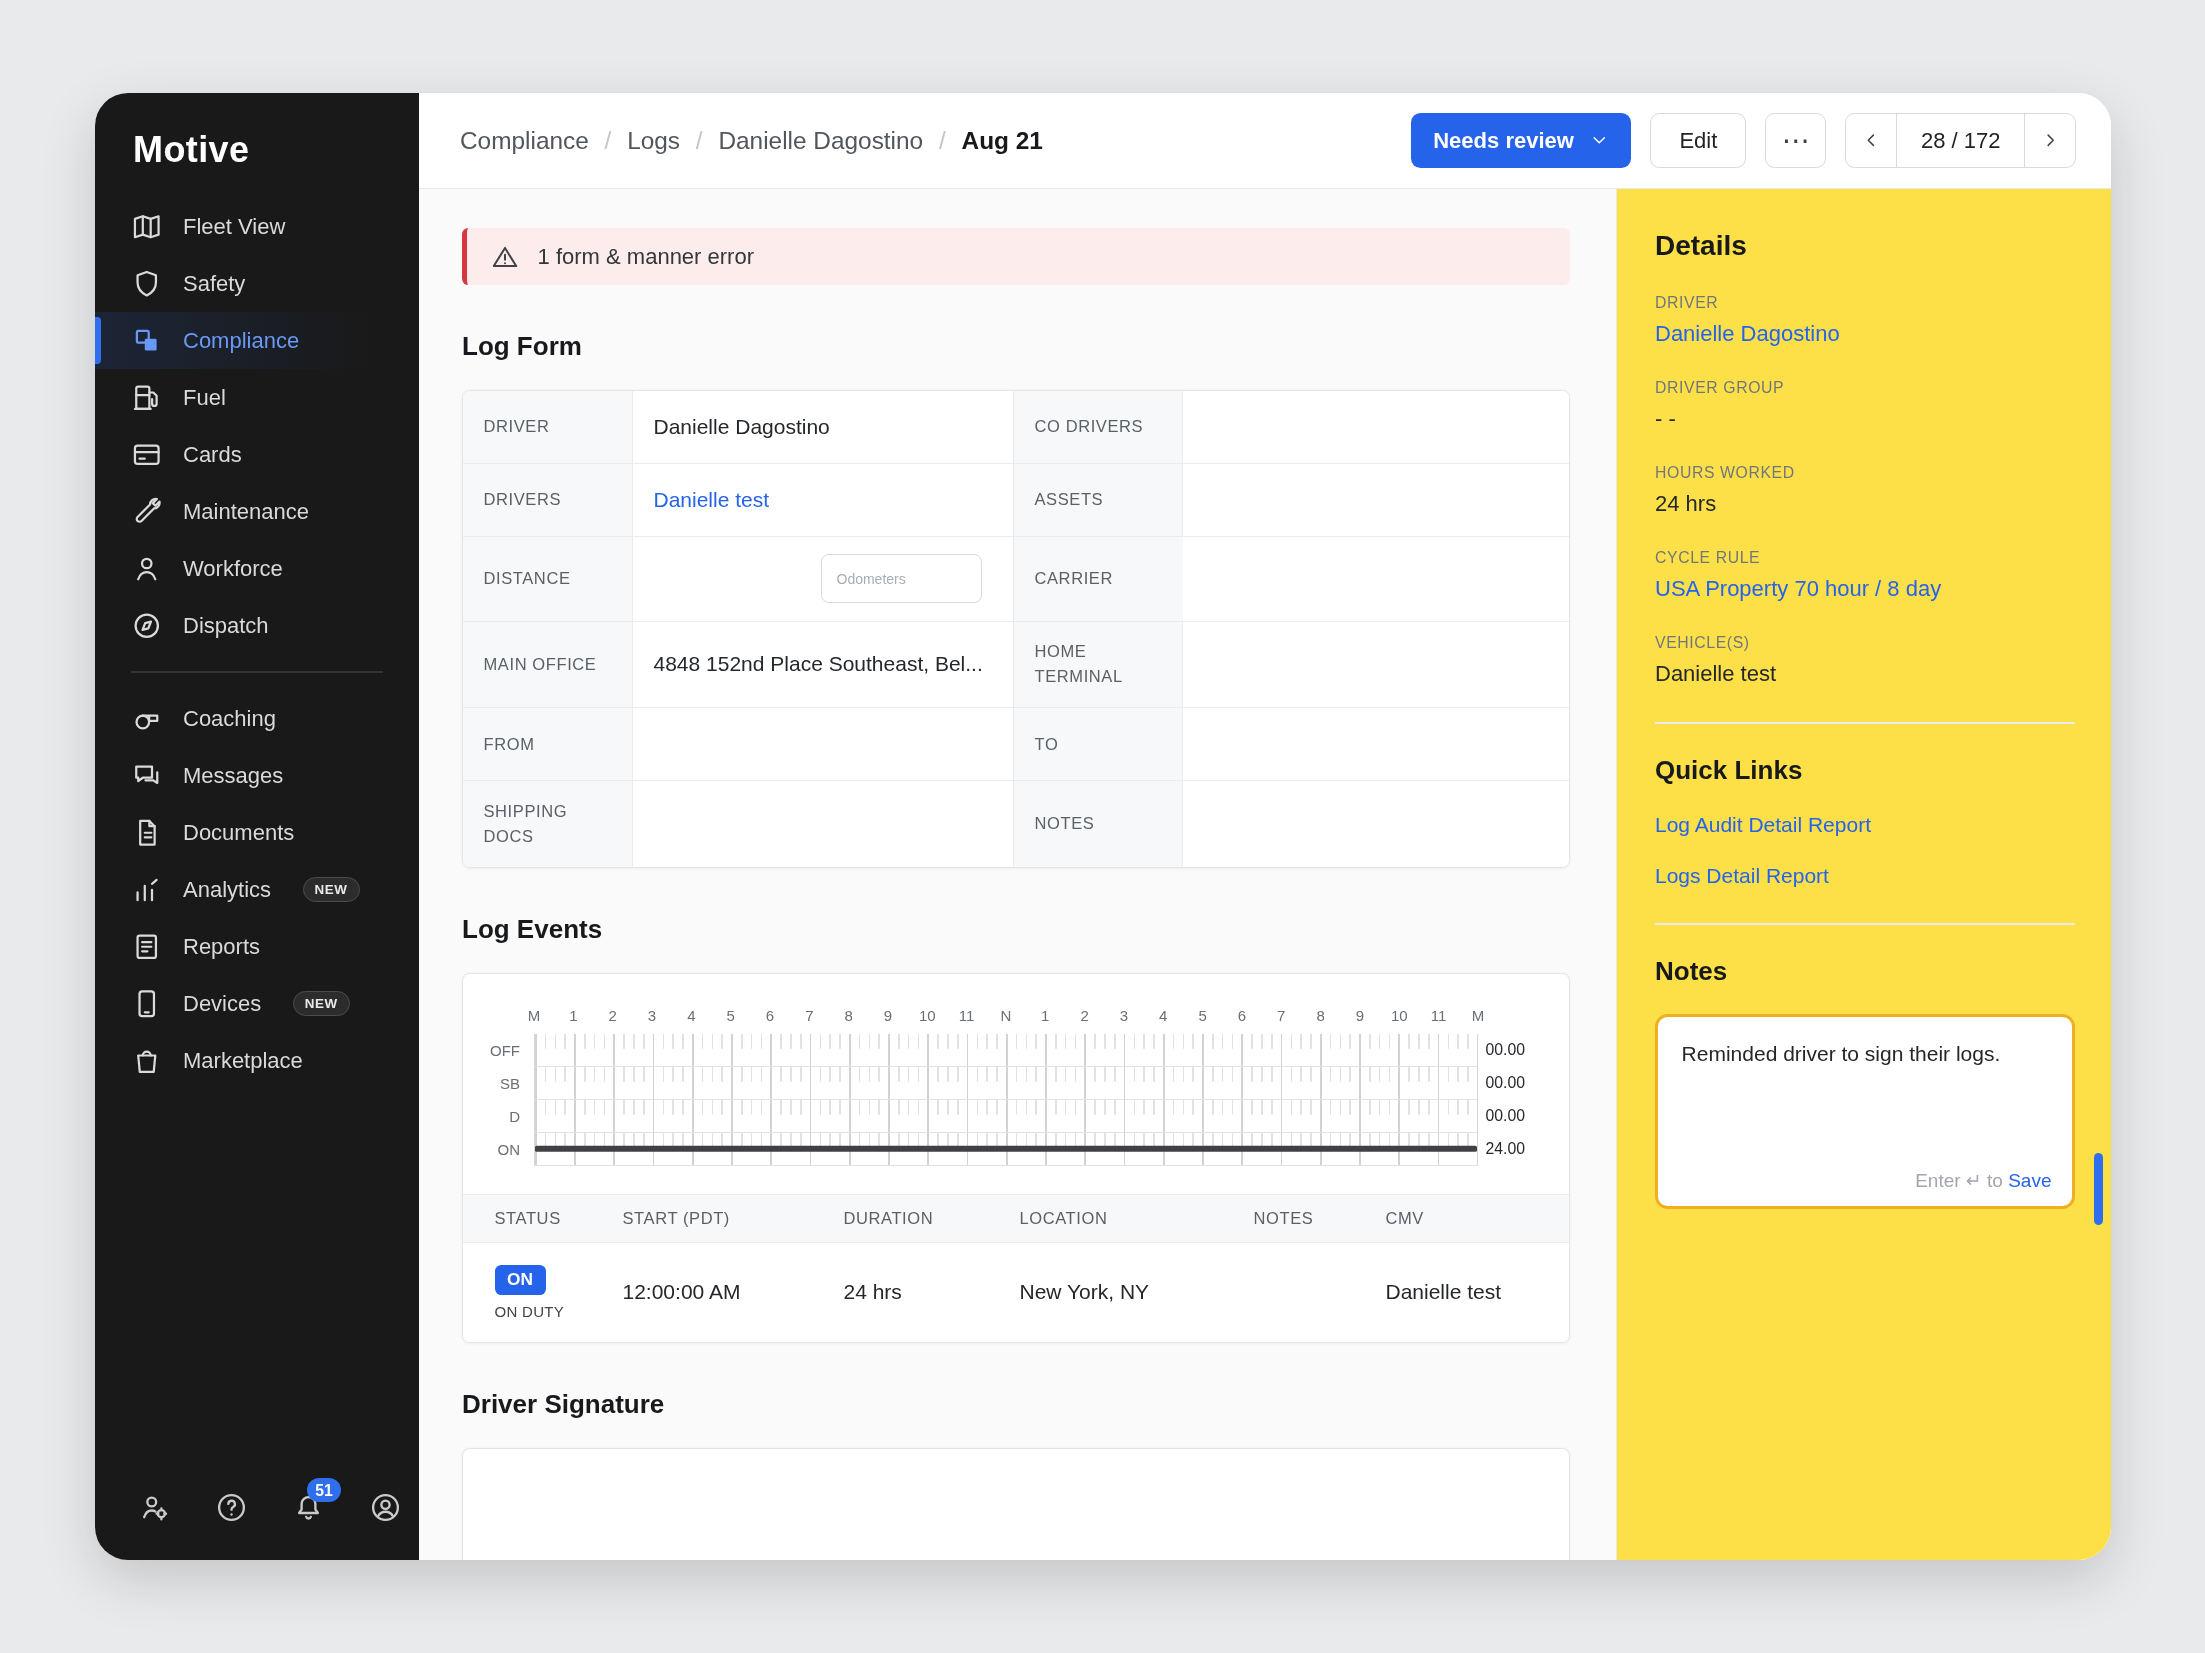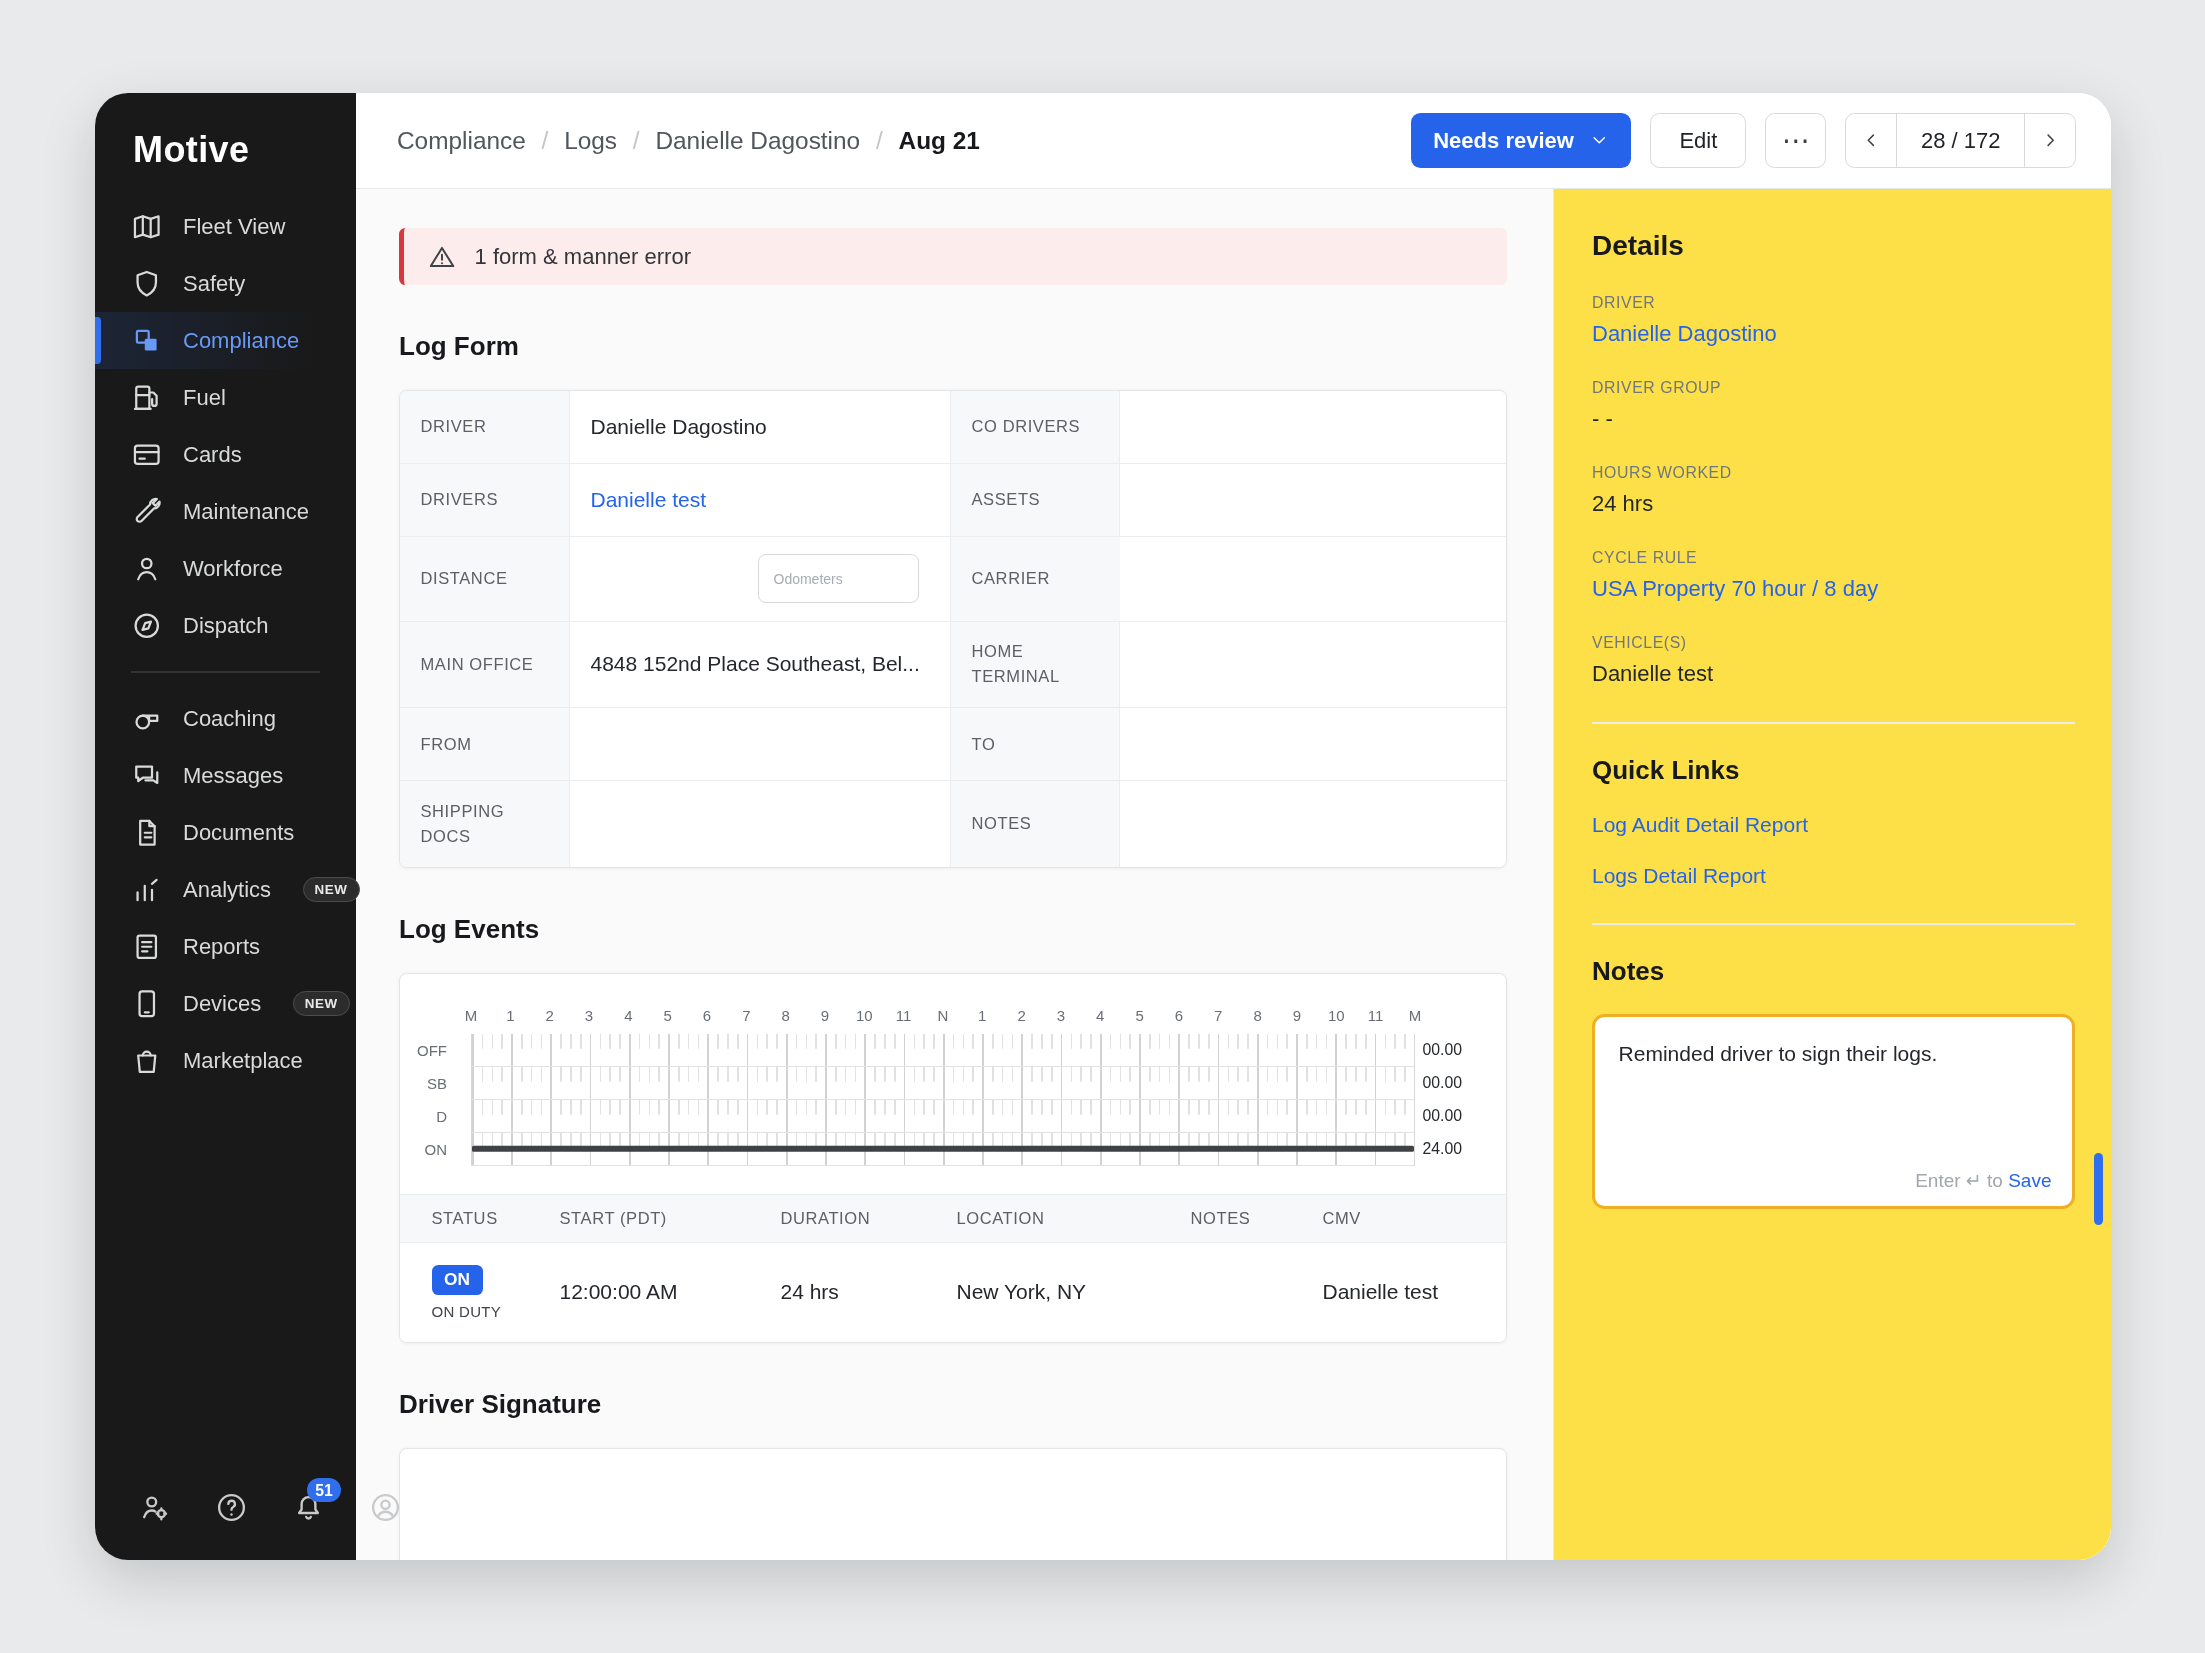--- a/index.html
+++ b/index.html
@@ -10,21 +10,21 @@
     color:#24272b;
     position:relative;
     overflow:hidden;
   }
   .frame{
     position:absolute;left:95px;top:93px;width:2016px;height:1467px;
     background:#fff;border-radius:33px;overflow:hidden;display:flex;
     box-shadow:0 19px 55px rgba(0,0,0,.16);
   }
   
-  .sidebar{width:261px;flex-shrink:0;background:#191919;display:flex;flex-direction:column;}
+  .sidebar{width:324px;flex-shrink:0;background:#191919;display:flex;flex-direction:column;}
   .logo{padding:36px 0 27px 38px;font-size:36px;font-weight:700;color:#fff;letter-spacing:0.4px;}
   .logo span::first-letter{font-style:italic;}
   .nav-item{display:flex;align-items:center;height:57px;padding-left:36px;gap:20.5px;
     font-size:22px;color:#d9dadb;position:relative;cursor:pointer;}
   .nav-item .icon{width:31.5px;height:31.5px;flex-shrink:0;display:flex;}
   .icon svg{width:100%;height:100%;fill:none;stroke:currentColor;stroke-width:1.7;stroke-linecap:round;stroke-linejoin:round;}
   .nav-item.active{color:#6899f5;background:linear-gradient(90deg,rgba(47,111,237,.14),rgba(47,111,237,0) 85%);}
   .nav-item.active::before{content:"";position:absolute;left:0;top:4.7px;bottom:4.7px;width:5.5px;
     border-radius:0 3.9px 3.9px 0;background:#2f6fed;}
   .new-badge{margin-left:11px;font-size:13.4px;font-weight:700;letter-spacing:0.6px;padding:3.9px 11px;
@@ -76,21 +76,21 @@
   .odometer-input{margin-left:auto;margin-right:11px;width:161px;height:49px;border:1.6px solid #d7d9dc;
     border-radius:7.9px;padding:0 15px;font-size:14px;background:#fff;font-family:inherit;color:#6b7178;}
   .odometer-input::placeholder{color:#a7adb3;}
   
   .hos{padding:33px 0 28px;}
   .hos-head{display:grid;grid-template-columns:71px 1fr 91px;}
   .hos-hours{display:flex;justify-content:space-between;padding-bottom:9.5px;}
   .hos-hours span{width:0;display:inline-flex;justify-content:center;white-space:nowrap;
     font-size:15px;color:#6a6f75;overflow:visible;}
   .hos-row{display:grid;grid-template-columns:71px 1fr 91px;height:33px;}
-  .hos-rowlabel{display:flex;align-items:center;justify-content:flex-end;padding-right:24px;font-size:15px;color:#6a6f75;}
+  .hos-rowlabel{display:flex;align-items:center;justify-content:flex-end;padding-right:14px;font-size:15px;color:#6a6f75;}
   .hos-cells{position:relative;border-left:1.6px solid #d7d7d7;border-right:1.6px solid #d7d7d7;border-bottom:1.6px solid #e2e2e2;
     background-image:
       repeating-linear-gradient(to right,#d2d2d2 0 1.6px,transparent 1.6px calc(100%/24)),
       repeating-linear-gradient(to right,#e1e1e1 0 1.6px,transparent 1.6px calc(100%/96));
     background-size:100% 100%,100% 46%;
     background-repeat:no-repeat,no-repeat;}
   .hos-row:first-of-type .hos-cells{border-top:1.6px solid #d7d7d7;}
   .hos-cells.duty::after{content:"";position:absolute;left:0;right:0;top:50%;height:6.3px;
     transform:translateY(-50%);background:#3f4145;border-radius:1.6px;}
   .hos-total{display:flex;align-items:center;justify-content:flex-end;padding-right:44px;font-size:15.8px;color:#26292d;}

